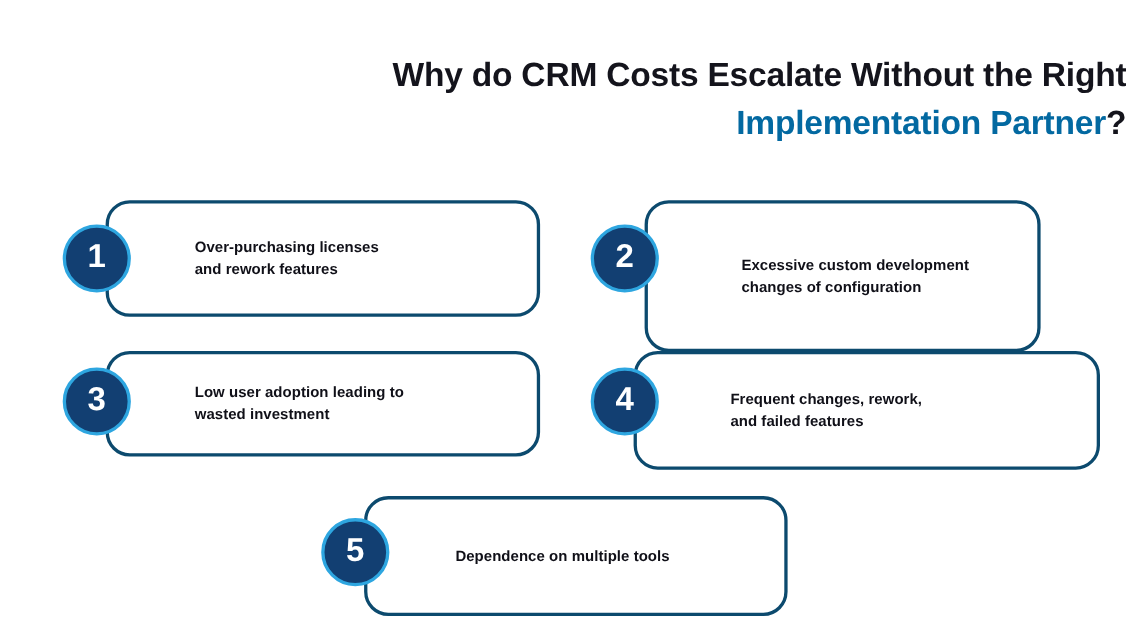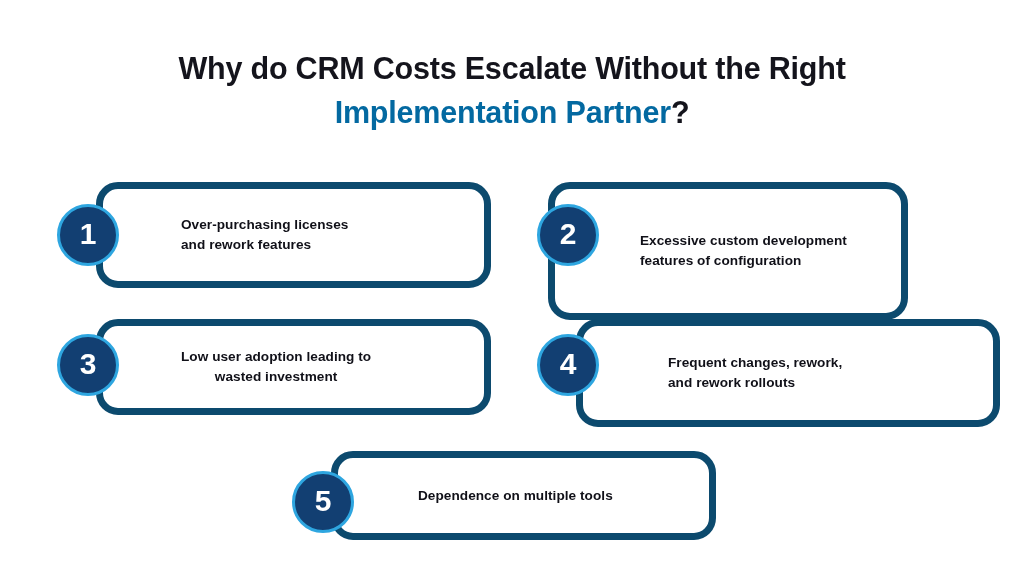--- a/index.html
+++ b/index.html
@@ -23,21 +23,21 @@
     height: 576px;
     background: #ffffff;
   }
 
   
   .heading {
     position: absolute;
     left: 0;
     top: 50px;
     width: 1024px;
-    text-align: center;
+    text-align: right;
     line-height: 1.22;
     letter-spacing: -0.2px;
   }
 
   .heading .line1 {
     display: block;
     font-size: 30.5px;
     font-weight: 800;
     color: #14141c;
     white-space: nowrap;
@@ -58,21 +58,21 @@
   }
 
   .heading .qmark {
     color: #14141c;
     font-weight: 800;
   }
 
   
   .card {
     position: absolute;
-    border: 7px solid #0c4a6e;
+    border: 3px solid #0c4a6e;
     border-radius: 22px;
     background: transparent;
   }
 
   .card-text {
     position: absolute;
     top: 50%;
     transform: translateY(-50%);
     color: #101018;
     font-size: 13.6px;
@@ -106,33 +106,33 @@
   .badge span {
     display: block;
     transform: translateY(-1px);
   }
 
   
   .card-1 { left: 96px;  top: 182px; width: 395px; height: 106px; }
   .badge-1{ left: 57px;  top: 204px; }
   .text-1 { left: 78px; }
 
-  .card-2 { left: 548px; top: 182px; width: 360px; height: 138px; }
+  .card-2 { left: 586px; top: 182px; width: 360px; height: 138px; }
   .badge-2{ left: 537px; top: 204px; }
   .text-2 { left: 85px; }
 
   .card-3 { left: 96px;  top: 319px; width: 395px; height: 96px; }
   .badge-3{ left: 57px;  top: 334px; }
-  .text-3 { left: 78px; text-align: center; }
+  .text-3 { left: 78px; }
 
   .card-4 { left: 576px; top: 319px; width: 424px; height: 108px; }
   .badge-4{ left: 537px; top: 334px; }
   .text-4 { left: 85px; }
 
-  .card-5 { left: 331px; top: 451px; width: 385px; height: 89px; }
+  .card-5 { left: 331px; top: 451px; width: 385px; height: 109px; }
   .badge-5{ left: 292px; top: 471px; }
   .text-5 { left: 80px; }
 </style>
 </head>
 <body>
 
 <div id="stage">
 
   <div class="heading">
     <span class="line1">Why do CRM Costs Escalate Without the Right</span>
@@ -145,41 +145,41 @@
       <span class="l2">and rework features</span>
     </div>
   </div>
   <div class="badge badge-1">
     <span>1</span>
   </div>
 
   <div class="card card-2">
     <div class="card-text text-2">
       <span class="l1">Excessive custom development</span>
-      <span class="l2">features of configuration</span>
+      <span class="l2">changes of configuration</span>
     </div>
   </div>
   <div class="badge badge-2">
     <span>2</span>
   </div>
 
   <div class="card card-3">
     <div class="card-text text-3">
       <span class="l1">Low user adoption leading to</span>
       <span class="l2">wasted investment</span>
     </div>
   </div>
   <div class="badge badge-3">
     <span>3</span>
   </div>
 
   <div class="card card-4">
     <div class="card-text text-4">
       <span class="l1">Frequent changes, rework,</span>
-      <span class="l2">and rework rollouts</span>
+      <span class="l2">and failed features</span>
     </div>
   </div>
   <div class="badge badge-4">
     <span>4</span>
   </div>
 
   <div class="card card-5">
     <div class="card-text text-5">
       <span class="l1">Dependence on multiple tools</span>
     </div>

